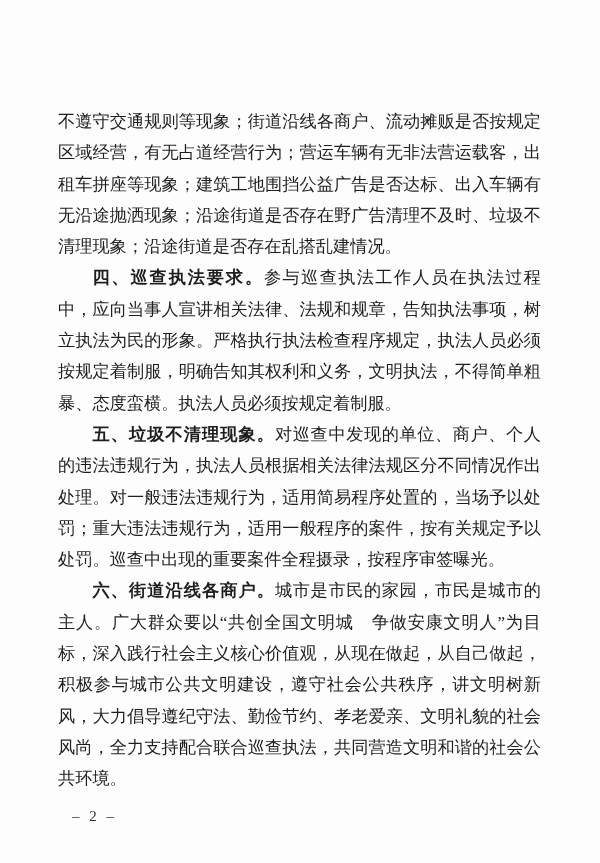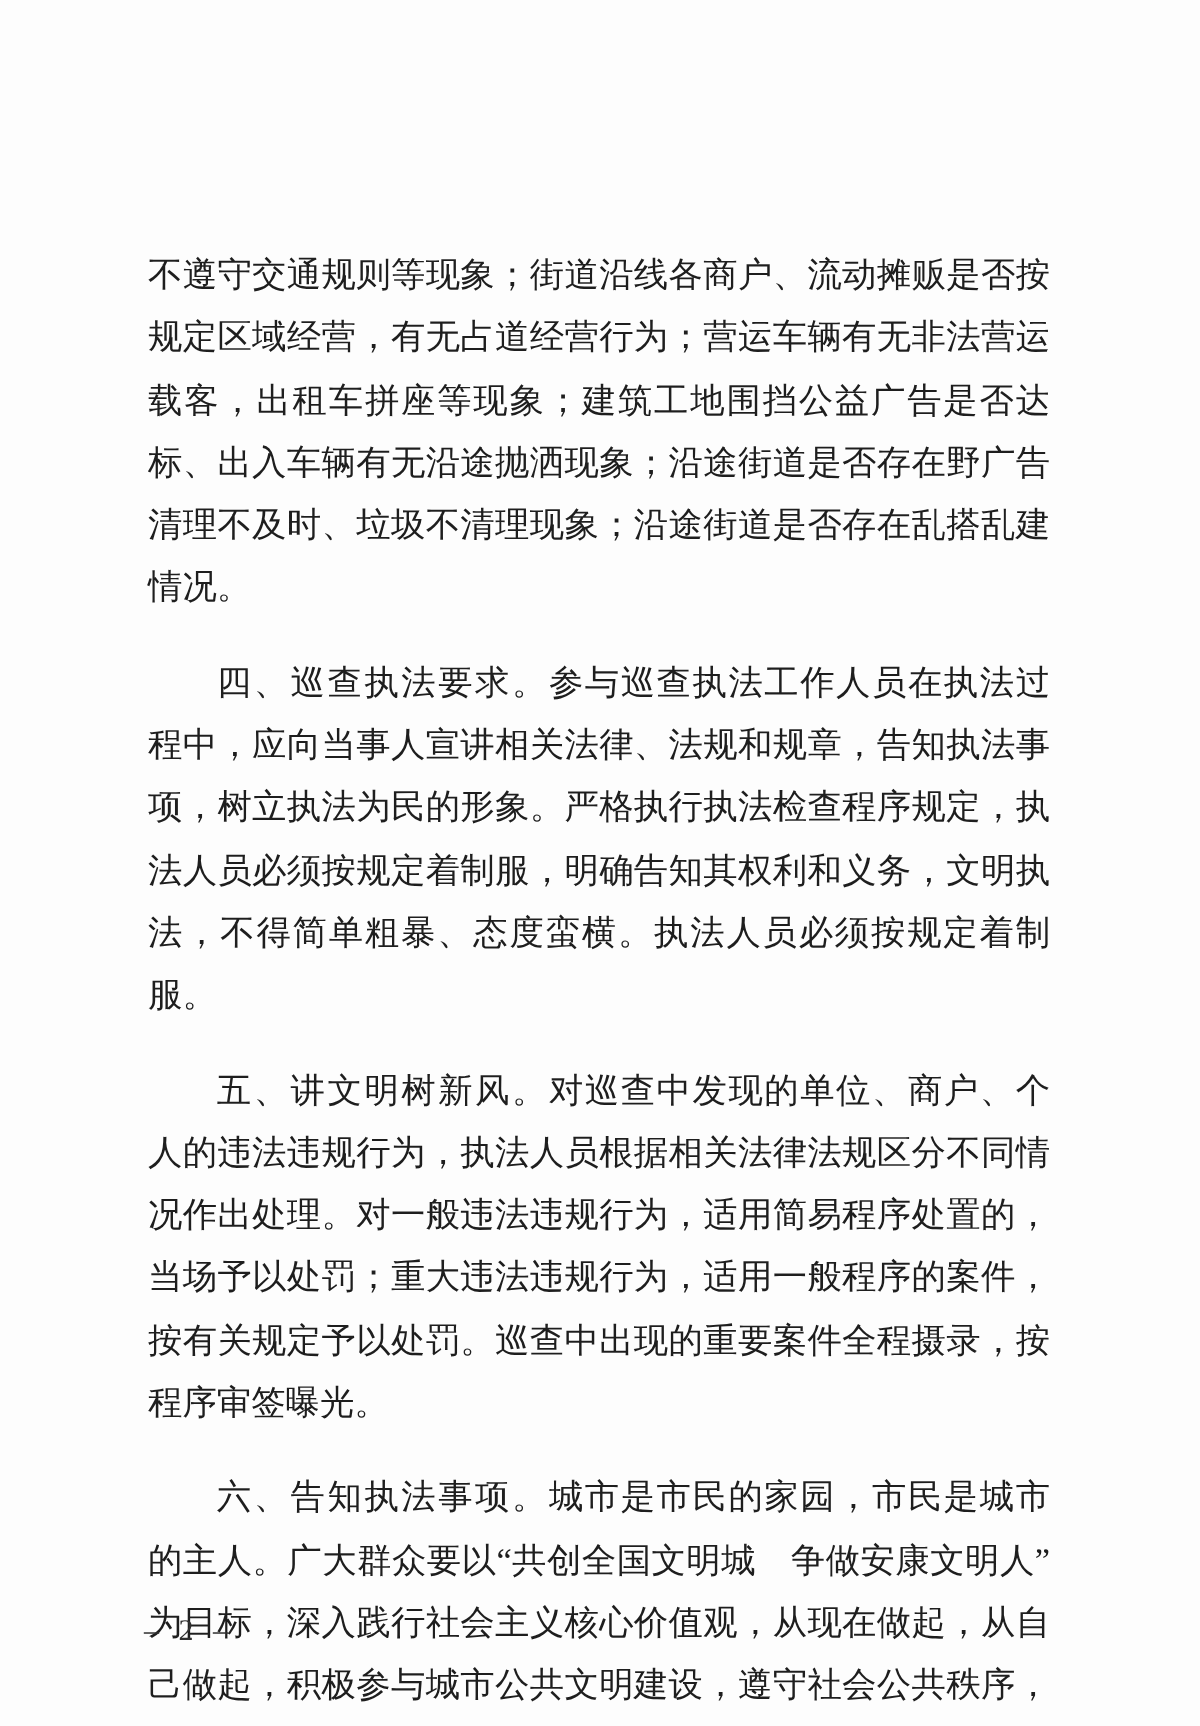--- a/index.html
+++ b/index.html
@@ -21,29 +21,29 @@
     left: 58px;
     top: 106px;
     width: 483px;
     font-size: 17.2px;
     line-height: 31.3px;
     color: #1e1e1e;
     text-align: justify;
     text-justify: inter-ideograph;
   }
   .doc-body p.para {
-    margin: 16px;
+    margin: 0;
     padding: 0;
     text-indent: 2em;
   }
   .doc-body p.para.no-indent {
     text-indent: 0;
   }
   .para-lead {
-    font-weight: 400;
+    font-weight: 700;
     letter-spacing: 0.5px;
   }
   .para-text {
     font-weight: 400;
   }
   .page-footer {
     position: absolute;
     left: 72px;
     top: 808px;
     font-size: 15px;
@@ -55,20 +55,20 @@
 </head>
 <body>
 
 <div class="page">
 
   <div class="doc-body">
     <p class="para no-indent"><b class="para-lead"></b><span class="para-text">不遵守交通规则等现象；街道沿线各商户、流动摊贩是否按规定区域经营，有无占道经营行为；营运车辆有无非法营运载客，出租车拼座等现象；建筑工地围挡公益广告是否达标、出入车辆有无沿途抛洒现象；沿途街道是否存在野广告清理不及时、垃圾不清理现象；沿途街道是否存在乱搭乱建情况。</span></p>
 
     <p class="para"><b class="para-lead">四、巡查执法要求。</b><span class="para-text">参与巡查执法工作人员在执法过程中，应向当事人宣讲相关法律、法规和规章，告知执法事项，树立执法为民的形象。严格执行执法检查程序规定，执法人员必须按规定着制服，明确告知其权利和义务，文明执法，不得简单粗暴、态度蛮横。执法人员必须按规定着制服。</span></p>
 
-    <p class="para"><b class="para-lead">五、讲文明树新风。</b><span class="para-text">对巡查中发现的单位、商户、个人的违法违规行为，执法人员根据相关法律法规区分不同情况作出处理。对一般违法违规行为，适用简易程序处置的，当场予以处罚；重大违法违规行为，适用一般程序的案件，按有关规定予以处罚。巡查中出现的重要案件全程摄录，按程序审签曝光。</span></p>
+    <p class="para"><b class="para-lead">五、垃圾不清理现象。</b><span class="para-text">对巡查中发现的单位、商户、个人的违法违规行为，执法人员根据相关法律法规区分不同情况作出处理。对一般违法违规行为，适用简易程序处置的，当场予以处罚；重大违法违规行为，适用一般程序的案件，按有关规定予以处罚。巡查中出现的重要案件全程摄录，按程序审签曝光。</span></p>
 
-    <p class="para"><b class="para-lead">六、告知执法事项。</b><span class="para-text">城市是市民的家园，市民是城市的主人。广大群众要以“共创全国文明城　争做安康文明人”为目标，深入践行社会主义核心价值观，从现在做起，从自己做起，积极参与城市公共文明建设，遵守社会公共秩序，讲文明树新风，大力倡导遵纪守法、勤俭节约、孝老爱亲、文明礼貌的社会风尚，全力支持配合联合巡查执法，共同营造文明和谐的社会公共环境。</span></p>
+    <p class="para"><b class="para-lead">六、街道沿线各商户。</b><span class="para-text">城市是市民的家园，市民是城市的主人。广大群众要以“共创全国文明城　争做安康文明人”为目标，深入践行社会主义核心价值观，从现在做起，从自己做起，积极参与城市公共文明建设，遵守社会公共秩序，讲文明树新风，大力倡导遵纪守法、勤俭节约、孝老爱亲、文明礼貌的社会风尚，全力支持配合联合巡查执法，共同营造文明和谐的社会公共环境。</span></p>
   </div>
 
   <div class="page-footer">– 2 –</div>
 
 </div>
 
 </body></html>

